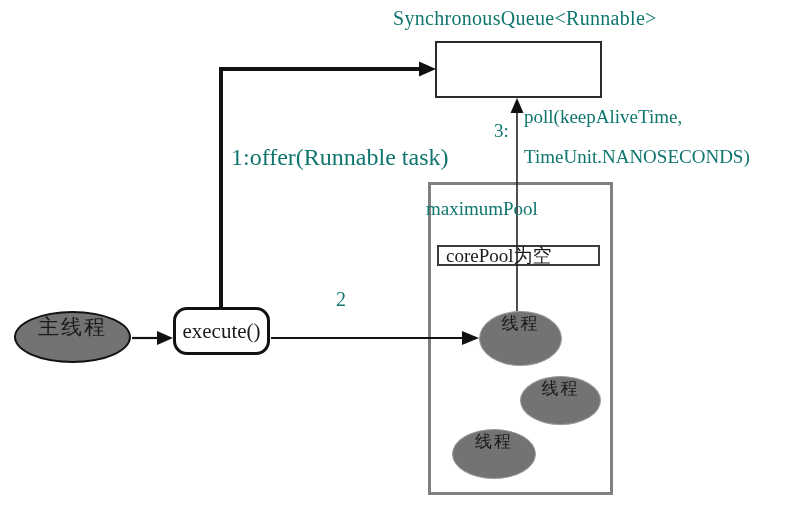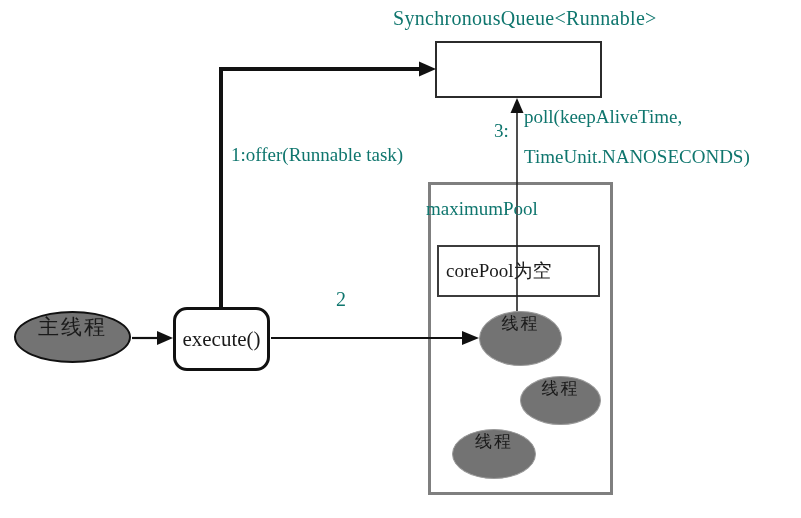--- a/index.html
+++ b/index.html
@@ -41,21 +41,21 @@
     border: 3px solid #7f7f7f;
     background: #ffffff;
     z-index: 1;
   }
   .max-pool-label { left: 426px; top: 198px; font-size: 19px; }
 
   
   .core-pool {
     position: absolute;
     left: 437px; top: 245px;
-    width: 163px; height: 52px;
+    width: 163px; height: 21px;
     border: 2.5px solid #3c3c3c;
     background: transparent;
     z-index: 2;
     display: flex;
     align-items: center;
     padding-left: 7px;
     font-size: 19px;
   }
 
   
@@ -77,32 +77,32 @@
   }
   .thread { border: 1.5px solid #9a9a9a; font-size: 17px; letter-spacing: 2px; }
   .thread-1 { left: 479px; top: 311px; width: 83px; height: 55px; }
   .thread-2 { left: 520px; top: 376px; width: 81px; height: 49px; }
   .thread-3 { left: 452px; top: 429px; width: 84px; height: 50px; }
 
   
   .execute-box {
     position: absolute;
     left: 173px; top: 307px;
-    width: 97px; height: 64px;
+    width: 97px; height: 48px;
     border: 3px solid #111111;
     border-radius: 14px;
     background: #ffffff;
     display: flex;
     align-items: center;
     justify-content: center;
     font-size: 21px;
     z-index: 1;
   }
 
-  .offer-label { left: 231px; top: 144px; font-size: 19px; }
+  .offer-label { left: 231px; top: 144px; font-size: 24px; }
   .step3-label { left: 494px; top: 120px; font-size: 19px; }
   .poll-line1  { left: 524px; top: 106px; font-size: 19px; }
   .poll-line2  { left: 524px; top: 146px; font-size: 19px; }
   .step2-label { left: 336px; top: 288px; font-size: 20px; }
 
   svg.wires {
     position: absolute;
     left: 0; top: 0;
     width: 801px; height: 518px;
     z-index: 2;

